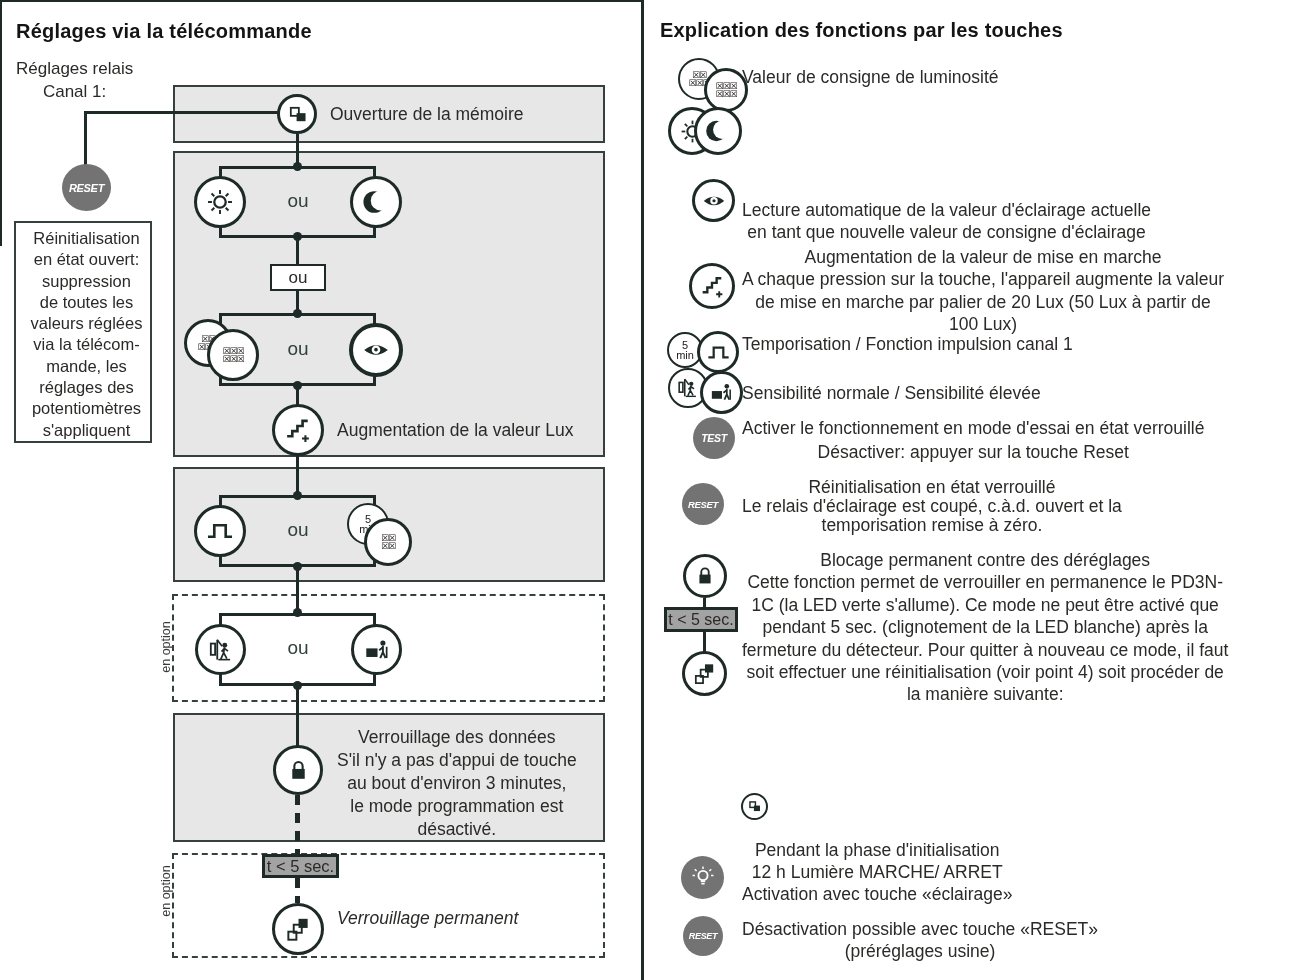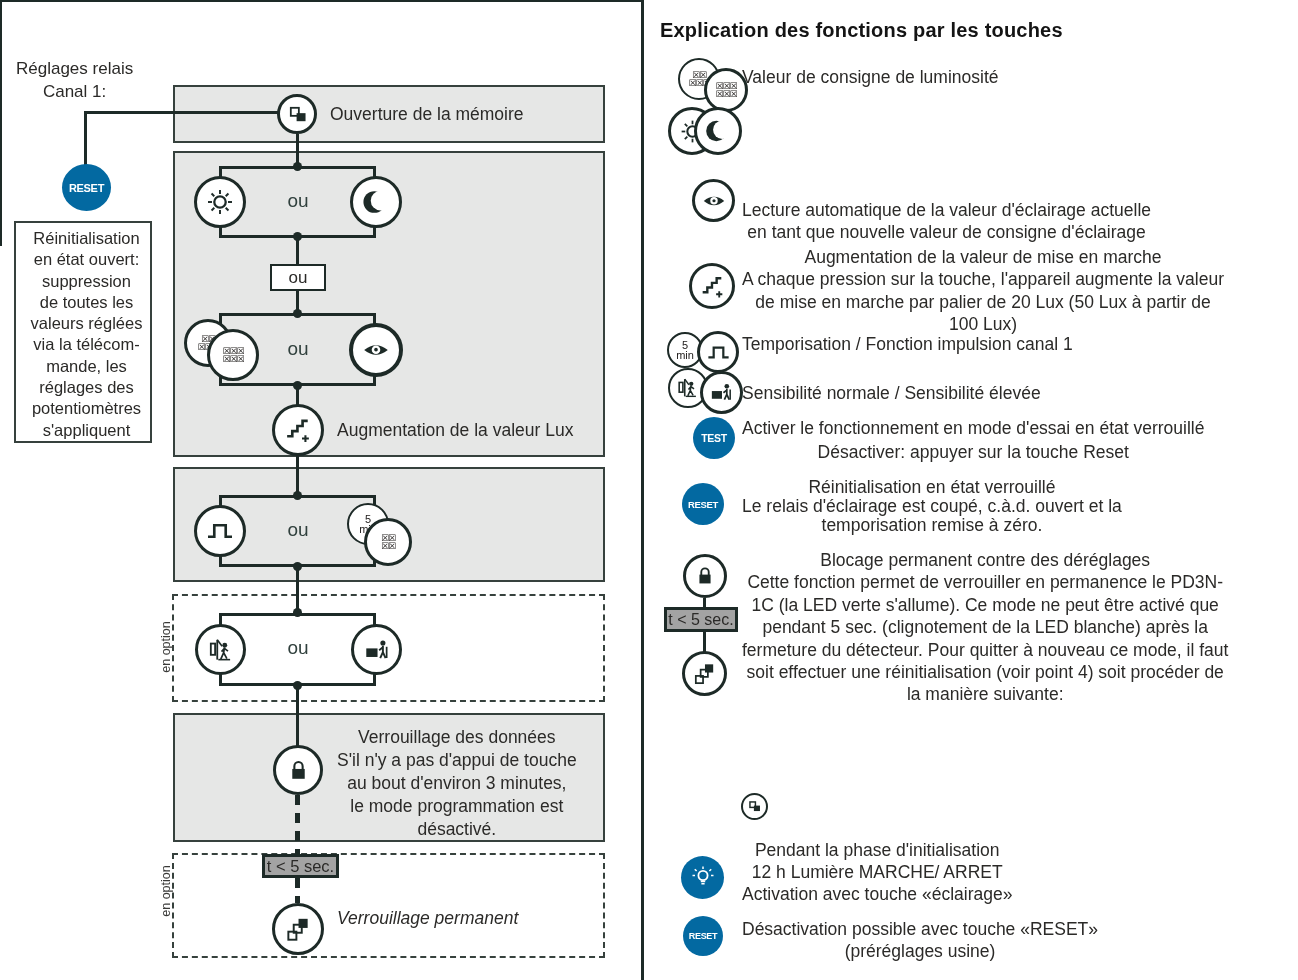--- a/index.html
+++ b/index.html
@@ -11,22 +11,22 @@
   .panel{position:absolute;background:var(--panel);border:2px solid #36413d;box-sizing:border-box;z-index:1;}
   .dashpanel{position:absolute;border:2.5px dashed #36413d;box-sizing:border-box;z-index:1;}
   .vline{position:absolute;width:3px;background:var(--ink);z-index:2;}
   .hline{position:absolute;height:3px;background:var(--ink);z-index:2;}
   .vdash{position:absolute;width:4.5px;z-index:2;
          background:repeating-linear-gradient(to bottom,var(--ink) 0 10px,transparent 10px 18px);}
   .branch{position:absolute;border:3px solid var(--ink);box-sizing:border-box;z-index:2;}
   .dot{position:absolute;width:9px;height:9px;border-radius:50%;background:var(--ink);z-index:3;}
   .circ{position:absolute;background:#fff;border:3px solid var(--ink);border-radius:50%;
         display:flex;align-items:center;justify-content:center;box-sizing:border-box;z-index:4;}
-  .badge{position:absolute;background:#0369a1;border-radius:50%;display:flex;align-items:center;
-         justify-content:center;color:#fff;font-weight:bold;z-index:4;letter-spacing:-.3px;}
+  .badge{position:absolute;background:#737373;border-radius:50%;display:flex;align-items:center;
+         justify-content:center;color:#fff;font-style:italic;font-weight:bold;z-index:4;letter-spacing:-.3px;}
   .lbl{position:absolute;font-size:17.5px;z-index:3;}
   .pre{white-space:pre-line;text-align:center;}
   .ou{position:absolute;width:50px;text-align:center;font-size:19px;line-height:20px;color:#30403d;z-index:3;}
   .oubox{position:absolute;background:#fff;border:2.5px solid var(--ink);box-sizing:border-box;
          display:flex;align-items:center;justify-content:center;font-size:17px;z-index:3;}
   .tbox{position:absolute;background:#a3a3a3;border:3px solid var(--ink);box-sizing:border-box;
         display:flex;align-items:center;justify-content:center;font-size:16.5px;z-index:4;}
   .digits{font-family:"DejaVu Sans",sans-serif;font-size:9px;line-height:8.5px;letter-spacing:-1px;
           text-align:center;white-space:pre-line;color:#23201f;}
   .fivemin{font-size:11px;line-height:10.5px;text-align:center;white-space:pre-line;color:#23201f;}
@@ -38,20 +38,21 @@
 </style>
 </head>
 <body>
 
 <div class="page">
 
   <div class="abs" style="left:0;top:0;width:644px;height:2px;background:var(--ink);z-index:6;"></div>
   <div class="abs" style="left:0;top:0;width:2px;height:246px;background:var(--ink);z-index:6;"></div>
   <div class="abs" style="left:641px;top:0;width:3px;height:980px;background:var(--ink);z-index:6;"></div>
 
+  <div class="h1" style="left:16px;top:20px;">Réglages via la télécommande</div>
   <div class="lbl pre" style="left:16px;top:58px;font-size:17px;line-height:22.5px;">Réglages relais
 Canal 1:</div>
 
   <div class="hline" style="left:85px;top:111px;width:193px;"></div>
   <div class="vline" style="left:84px;top:111px;height:55px;"></div>
   <div class="badge" style="left:62px;top:164px;width:49px;height:47px;font-size:11px;">RESET</div>
 
   <div class="abs pre" style="left:14px;top:221px;width:138px;height:222px;border:2px solid #36413d;box-sizing:border-box;
               padding:5px 2px 0 9px;font-size:16.5px;line-height:21.3px;z-index:2;">Réinitialisation
 en état ouvert:

